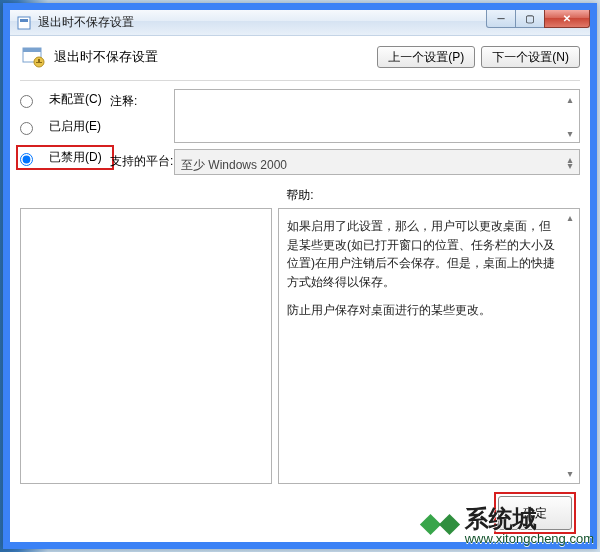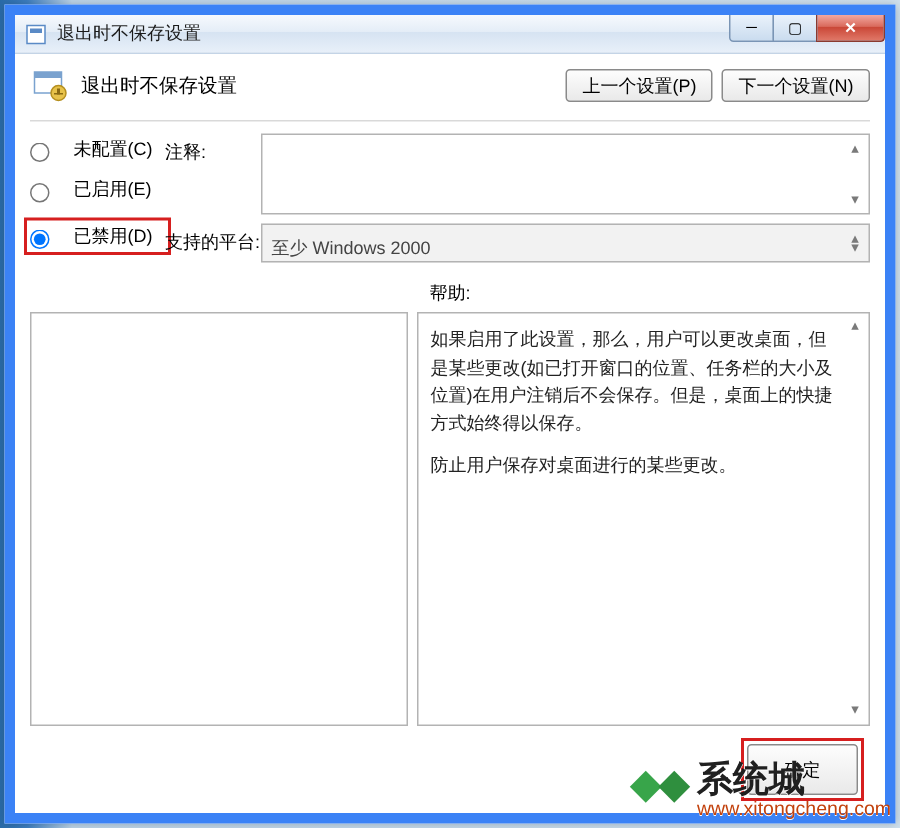--- a/index.html
+++ b/index.html
@@ -120,21 +120,21 @@
   }
   .watermark {
     position:absolute; right:6px; bottom:6px;
     display:flex; align-items:center; gap:6px;
     font-size:24px; font-weight:bold; color:#202020;
     text-shadow:0 1px 0 #fff;
     pointer-events:none;
   }
   .wm-logo { display:inline-flex; }
   .wm-sq { width:15px; height:15px; background:#38a54a; margin:2px; transform:rotate(45deg); }
-  .wm-text small { font-size:13px; font-weight:normal; color:#c2410c; display:block; margin-top:-4px;}
+  .wm-text small { font-size:13px; font-weight:normal; color:#14532d; display:block; margin-top:-4px;}
 </style>
 </head>
 <body>
 
 <div class="window">
   <div class="titlebar">
     <span class="ticon">
       <svg width="14" height="14" viewBox="0 0 14 14">
           <rect x="1" y="1" width="12" height="12" fill="#fff" stroke="#5a8ac6"></rect>
           <rect x="3" y="3" width="8" height="3" fill="#5a8ac6"></rect>

